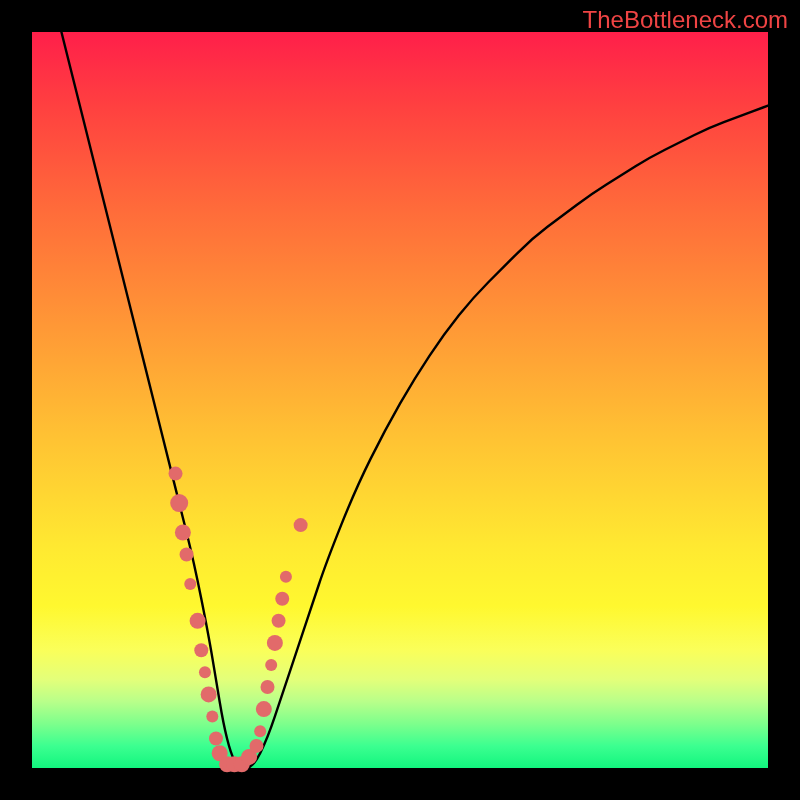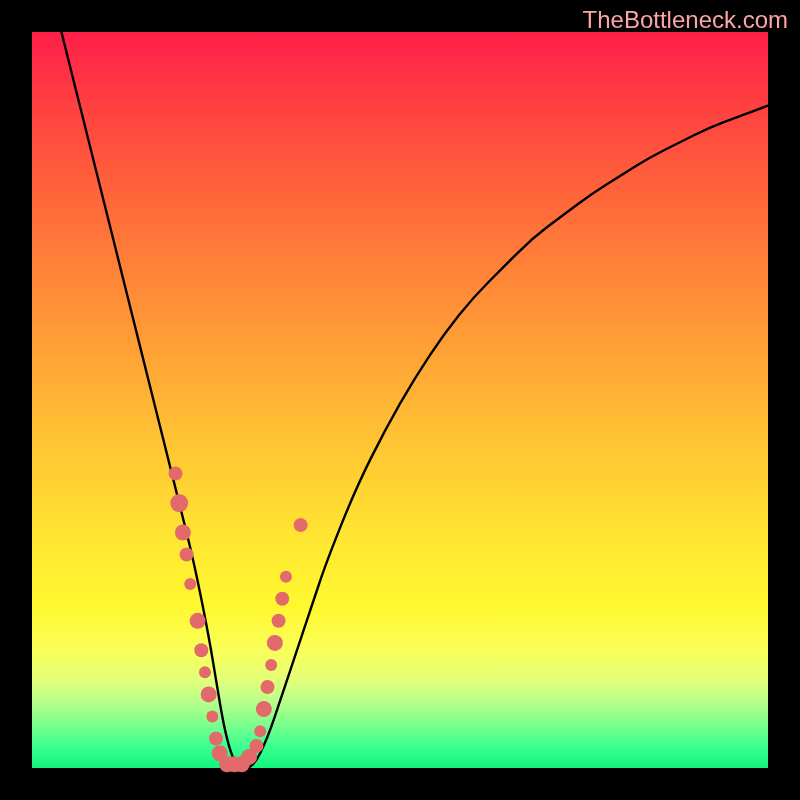--- a/index.html
+++ b/index.html
@@ -38,21 +38,21 @@
       #b8ff8a 91%,
       #7dff8c 94%,
       #3cff90 97%,
       #12f57e 100%
     );
   }
   .watermark {
     position: absolute;
     top: 6px;
     right: 12px;
-    color: #fca5a5;
+    color: #ef4444;
     font-size: 24px;
     font-weight: 500;
     letter-spacing: 0px;
     user-select: none;
   }
   svg.overlay {
     position: absolute;
     top: 32px;
     left: 32px;
     width: 736px;

